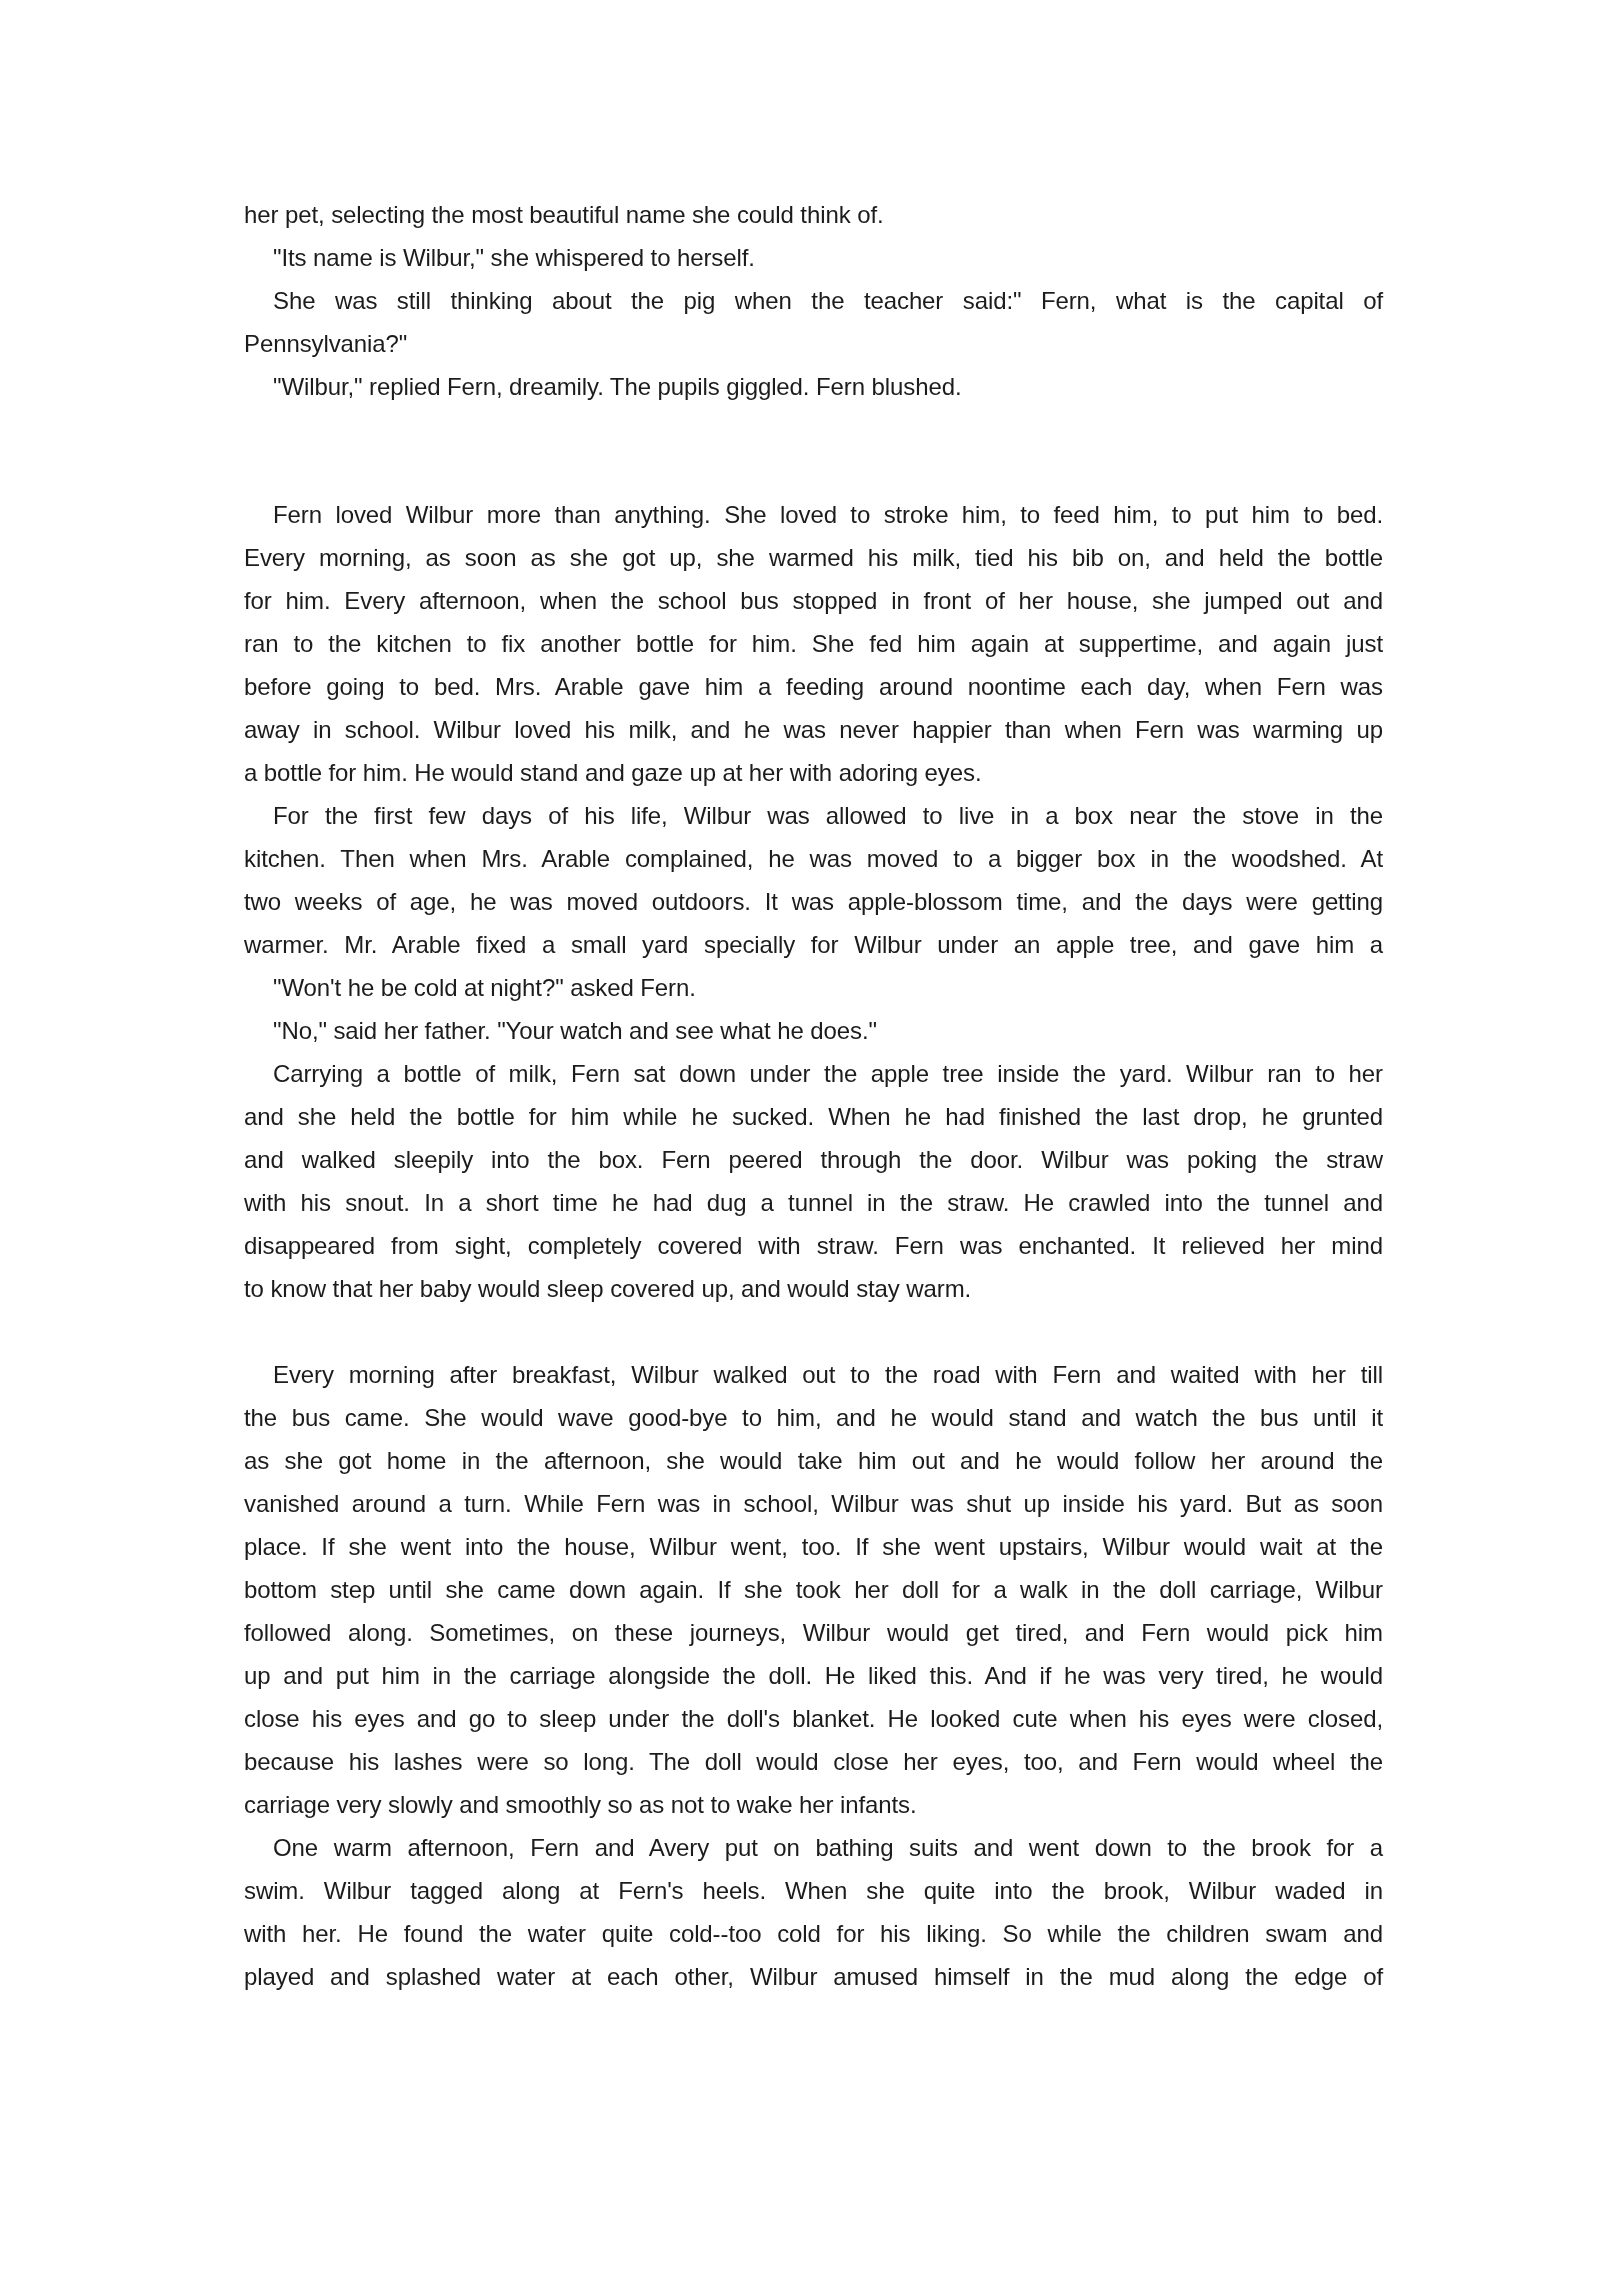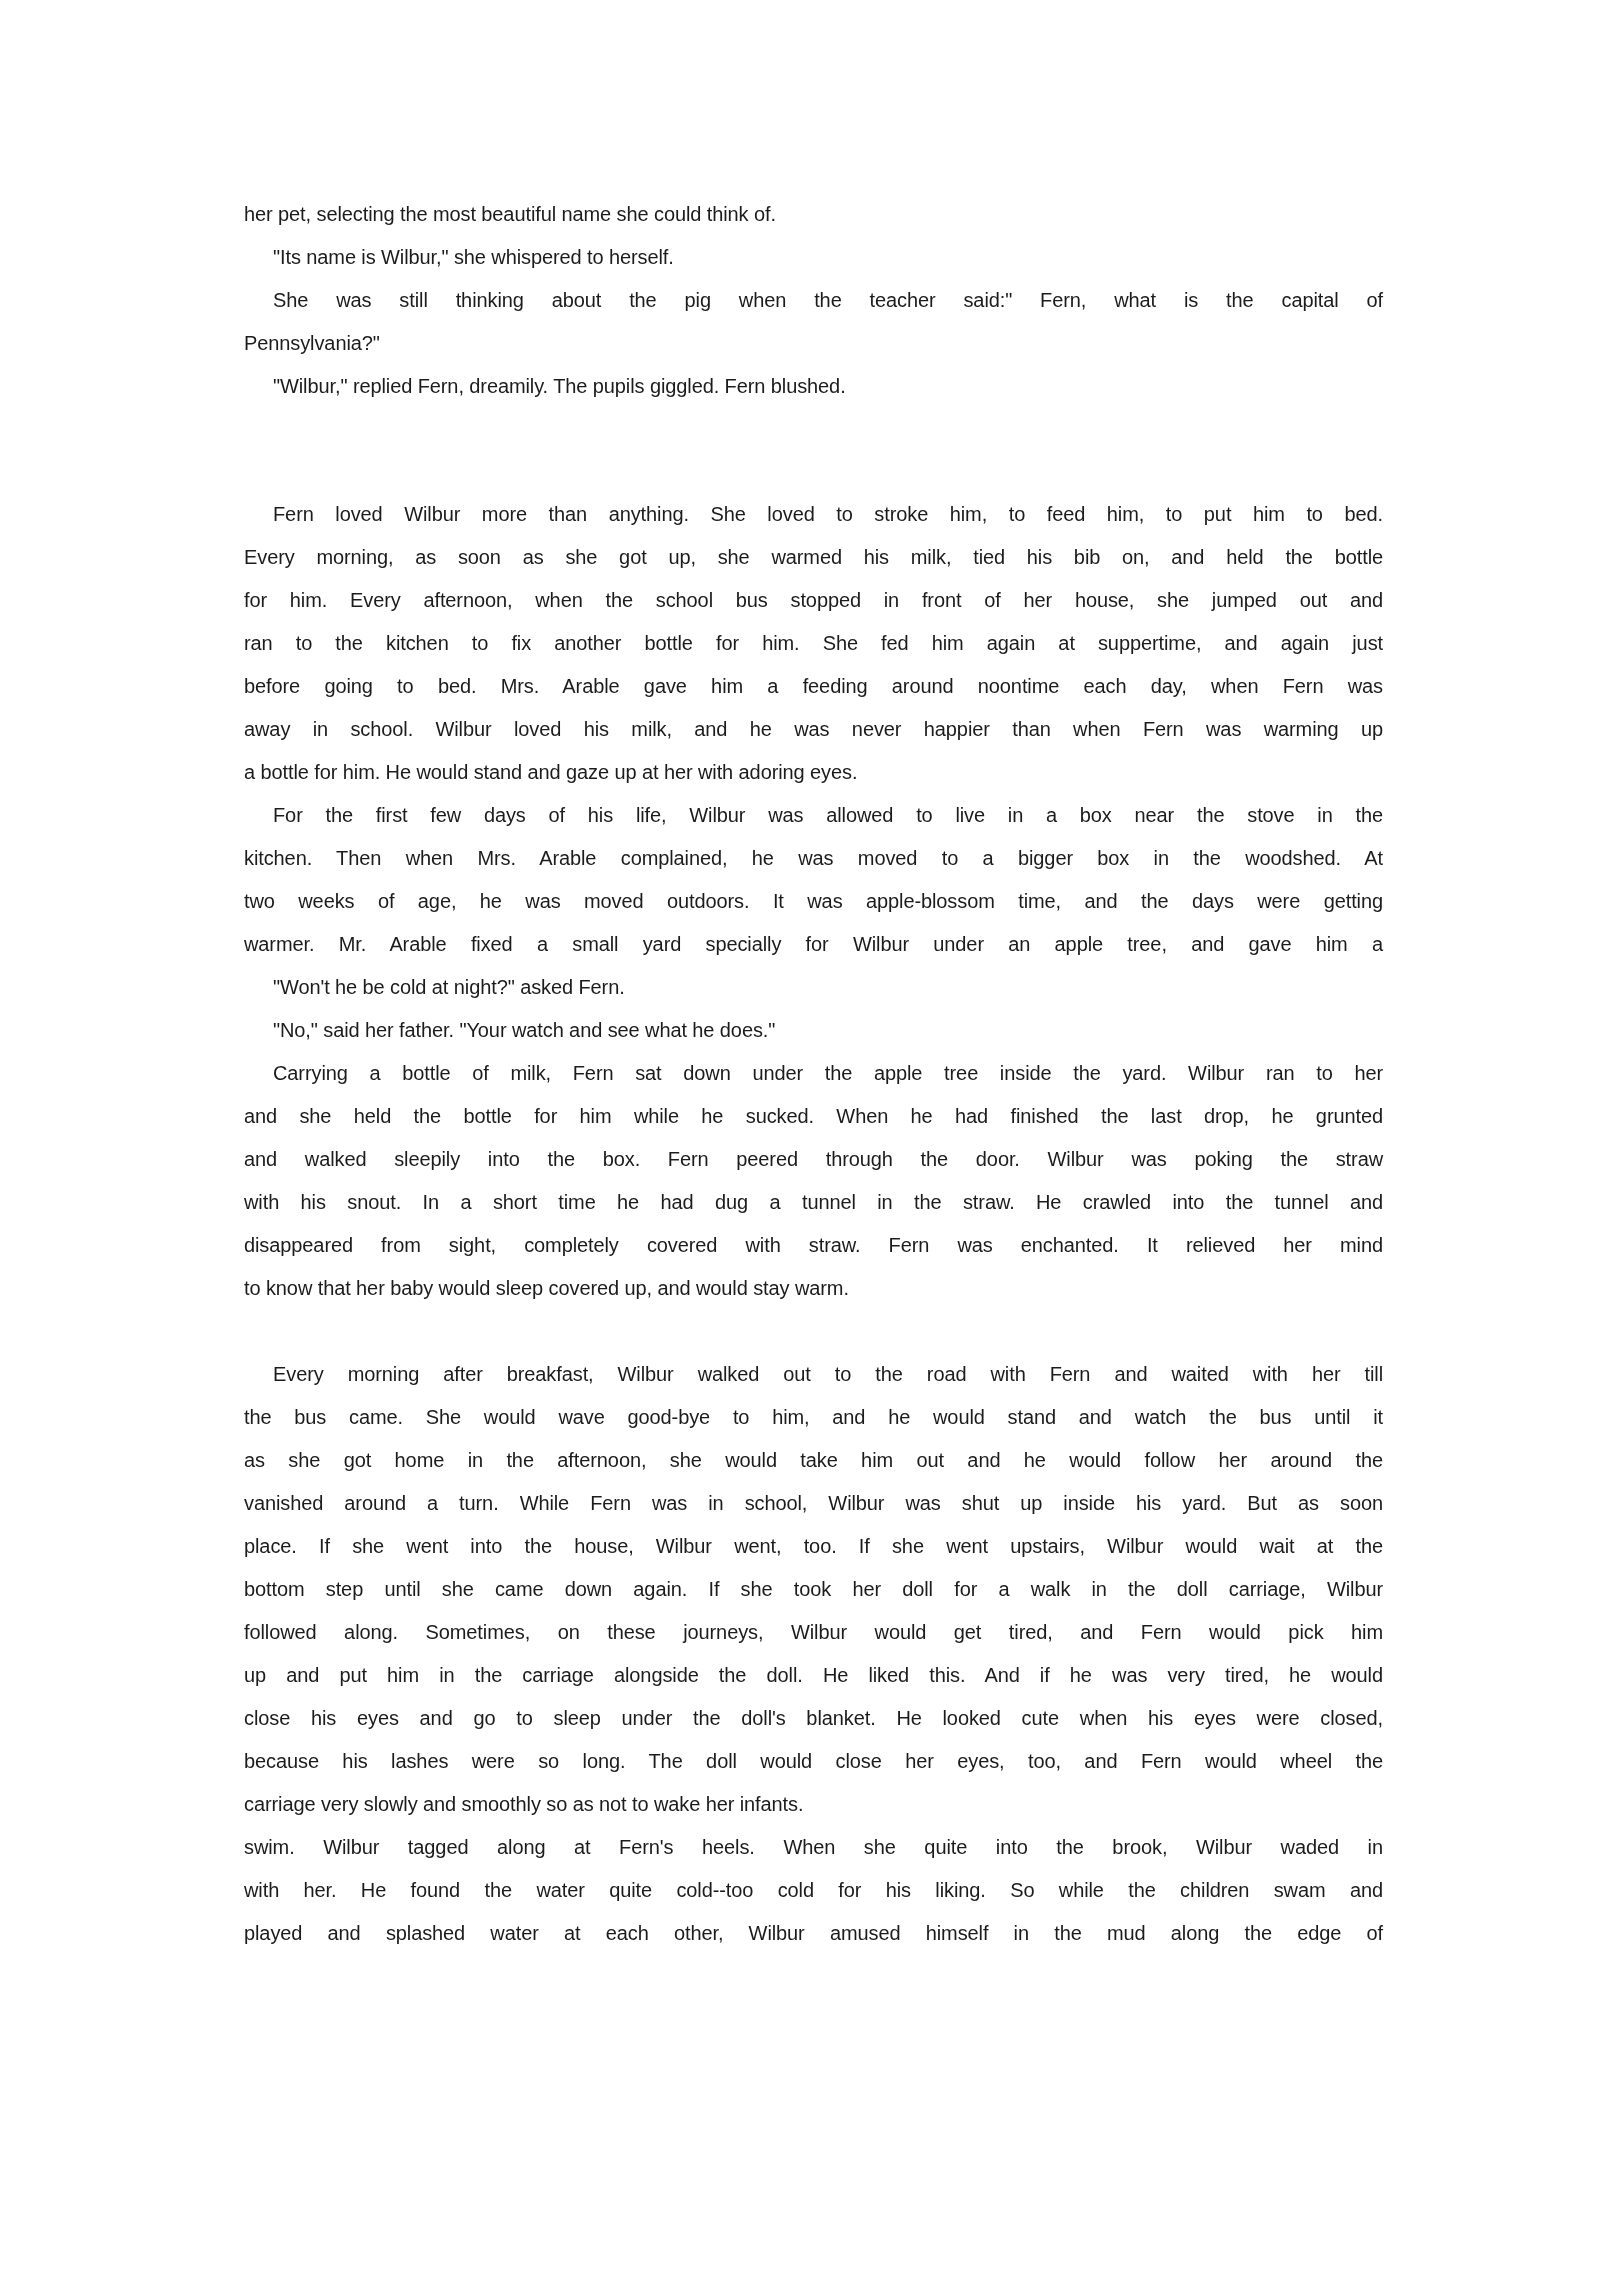--- a/index.html
+++ b/index.html
@@ -9,21 +9,21 @@
     height: 2292px;
     background: #ffffff;
     overflow: hidden;
     font-family: "Liberation Sans", "DejaVu Sans", sans-serif;
   }
   .text-column {
     position: absolute;
     left: 244px;
     top: 193px;
     width: 1139px;
-    font-size: 20px;
+    font-size: 24px;
     line-height: 43px;
     letter-spacing: -0.1px;
     color: #1c1c1c;
   }
   .line {
     height: 43px;
     text-align: left;
     white-space: normal;
   }
   .line.justify {
@@ -70,18 +70,19 @@
       <div class="line justify">the bus came. She would wave good-bye to him, and he would stand and watch the bus until it</div>
       <div class="line justify">as she got home in the afternoon, she would take him out and he would follow her around the</div>
       <div class="line justify">vanished around a turn. While Fern was in school, Wilbur was shut up inside his yard. But as soon</div>
       <div class="line justify">place. If she went into the house, Wilbur went, too. If she went upstairs, Wilbur would wait at the</div>
       <div class="line justify">bottom step until she came down again. If she took her doll for a walk in the doll carriage, Wilbur</div>
       <div class="line justify">followed along. Sometimes, on these journeys, Wilbur would get tired, and Fern would pick him</div>
       <div class="line justify">up and put him in the carriage alongside the doll. He liked this. And if he was very tired, he would</div>
       <div class="line justify">close his eyes and go to sleep under the doll's blanket. He looked cute when his eyes were closed,</div>
       <div class="line justify">because his lashes were so long. The doll would close her eyes, too, and Fern would wheel the</div>
       <div class="line">carriage very slowly and smoothly so as not to wake her infants.</div>
+      <div class="line justify indent">One warm afternoon, Fern and Avery put on bathing suits and went down to the brook for a</div>
       <div class="line justify">swim. Wilbur tagged along at Fern's heels. When she quite into the brook, Wilbur waded in</div>
       <div class="line justify">with her. He found the water quite cold--too cold for his liking. So while the children swam and</div>
       <div class="line justify">played and splashed water at each other, Wilbur amused himself in the mud along the edge of</div>
     </div>
 </div>
 
 
 </body></html>

